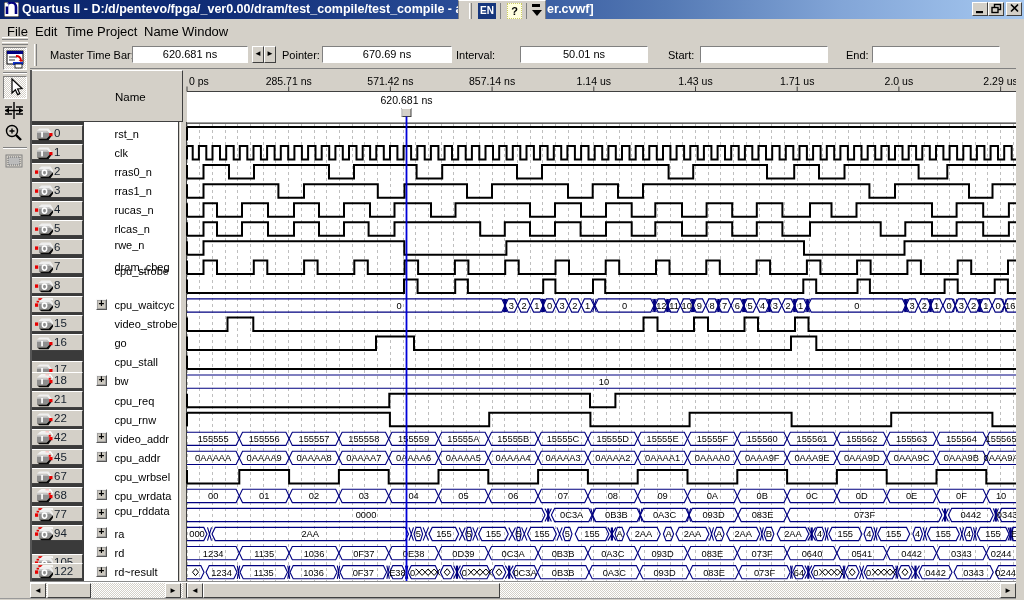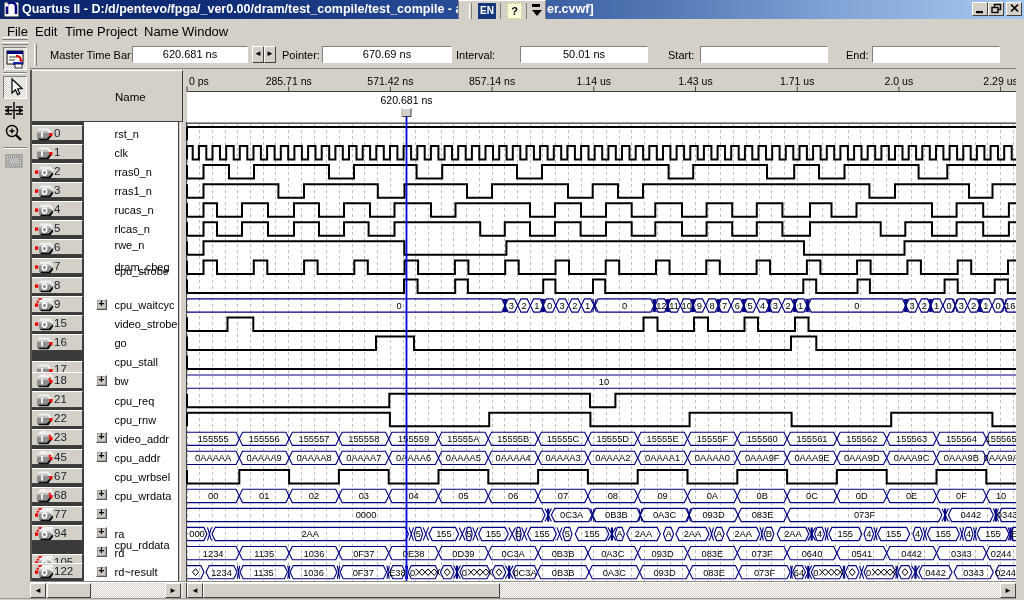--- a/index.html
+++ b/index.html
@@ -378,21 +378,21 @@
           <path d="M4.5,2.4 l2,-1.4 h9 l2.4,3.4" stroke="#fff" stroke-width="1.3" fill="none"></path>
  <path d="M2,4 h9.5 l4.5,3.5 -4.5,3.5 h-9.5 z" fill="#8e8e8e"></path>
  <path d="M2,4 h9.5 l2.2,1.7 h-11.7 z" fill="#c9c9c9"></path>
  <path d="M2,3.5 l2.5,-2 h9 l3.2,4.6 -1.1,1.2 -3.6,-3.8 h-10 z" fill="#efefef"></path>
  <path d="M2,11.5 l2.5,1.8 h9 l3.3,-4.7 -1.2,-1.1 -4,4 h-9.6 z" fill="#0a0a0a"></path>
  <rect x="6.2" y="5" width="1.7" height="5.3" fill="#fff"></rect>
  <rect x="14.3" y="6" width="3.2" height="3.2" fill="#e80000"></rect>
  <rect x="13.6" y="3.8" width="2.2" height="2" fill="#e80000"></rect>
         </g>
       </svg>
-      <span class="idnum">23</span>
+      <span class="idnum">42</span>
     </div>
     <div class="plusbox" style="top:432.1px"></div>
     <div class="plussign" style="top:432.1px">+</div>
     <div class="signame" style="top:432.6px">video_addr</div>
     <div class="idcell" style="top:448.5px">
       <svg width="18" height="15" viewBox="0 0 18 15" style="position:absolute;left:3px;top:1px">
         <g>
           <rect x="10.5" y="0.2" width="3.5" height="1.6" fill="#e80000"></rect>
           <path d="M4.5,2.4 l2,-1.4 h9 l2.4,3.4" stroke="#fff" stroke-width="1.3" fill="none"></path>
  <path d="M2,4 h9.5 l4.5,3.5 -4.5,3.5 h-9.5 z" fill="#8e8e8e"></path>
@@ -453,21 +453,21 @@
  <path d="M4,4 h9.5 l2.2,1.7 h-11.7 z" fill="#c9c9c9"></path>
  <path d="M4,3.5 l2.5,-2 h9 l3.4,5 -1.2,1.1 -3.7,-3.6 h-10 z" fill="#efefef"></path>
  <path d="M4,11.5 l2.5,1.8 h9 l3.4,-4.8 -1.2,-1 -4,4 h-9.7 z" fill="#0a0a0a"></path>
  <ellipse cx="9.5" cy="7.6" rx="2.2" ry="2.6" fill="none" stroke="#fff" stroke-width="1.5"></ellipse>
  </g>
       </svg>
       <span class="idnum">77</span>
     </div>
     <div class="plusbox" style="top:508.3px"></div>
     <div class="plussign" style="top:508.3px">+</div>
-    <div class="signame" style="top:539px">cpu_rddata</div>
+    <div class="signame" style="top:505px">cpu_rddata</div>
     <div class="idcell" style="top:524.6px">
       <svg width="18" height="15" viewBox="0 0 18 15" style="position:absolute;left:3px;top:1px">
         <g>
           <rect x="3.4" y="0.2" width="3.8" height="1.7" fill="#e80000"></rect>
           <rect x="1.6" y="2.8" width="3.2" height="1.7" fill="#e80000"></rect>
           <path d="M6.5,2.4 l2,-1.4 h9 l2.2,3.2" stroke="#fff" stroke-width="1.3" fill="none"></path>
  <rect x="0" y="5.4" width="3.2" height="3.4" fill="#e80000"></rect>
  <path d="M4,4 h9.5 l4.5,3.5 -4.5,3.5 h-9.5 z" fill="#8e8e8e"></path>
  <path d="M4,4 h9.5 l2.2,1.7 h-11.7 z" fill="#c9c9c9"></path>
  <path d="M4,3.5 l2.5,-2 h9 l3.4,5 -1.2,1.1 -3.7,-3.6 h-10 z" fill="#efefef"></path>

